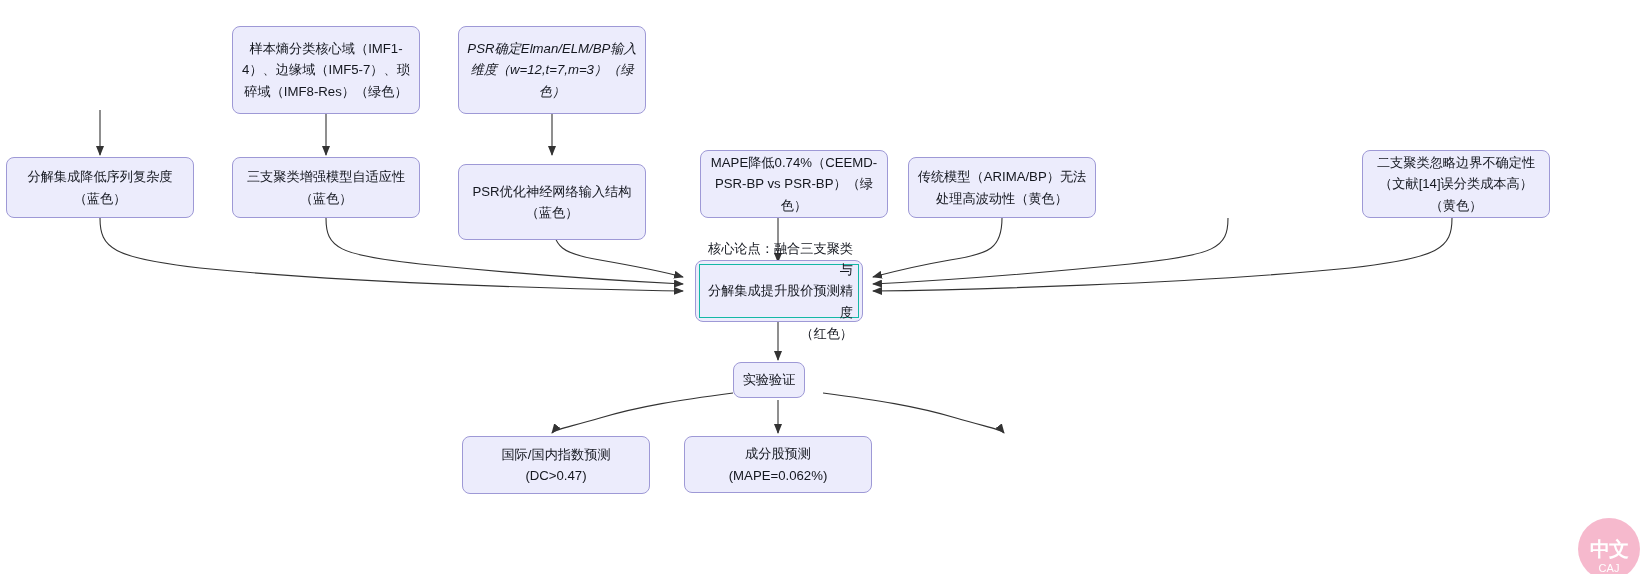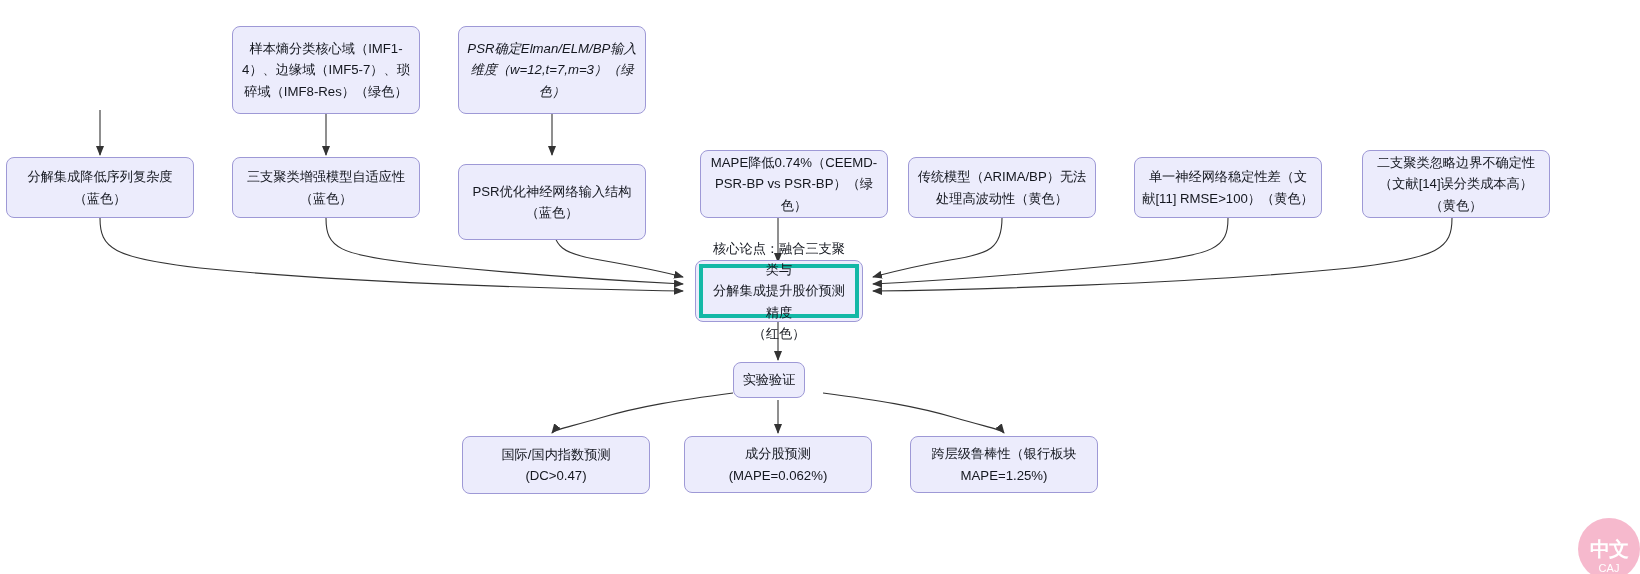--- a/index.html
+++ b/index.html
@@ -46,26 +46,26 @@
   }
   
   .node.double {
     border: 1px solid #9e99d6;
     padding: 3px;
     background: #ececfc;
   }
   .node.double .inner {
     width: 100%;
     height: 100%;
-    border: 4px solid #14b8a6;
+    border: 1px solid #14b8a6;
     background: #ececfc;
     display: flex;
     align-items: center;
     justify-content: center;
-    text-align: center;
+    text-align: right;
     padding: 2px 5px;
   }
   .watermark {
     position: absolute;
     width: 62px;
     height: 62px;
     border-radius: 50%;
     background: #f4a6c0;
     opacity: 0.78;
     display: flex;
@@ -154,24 +154,20 @@
     <span class="nlabel">MAPE降低0.74%（CEEMD-
 PSR-BP vs PSR-BP）（绿
 色）</span>
   </div>
 
   <div class="node" style="left:908px; top:157px; width:188px; height:61px;">
     <span class="nlabel">传统模型（ARIMA/BP）无法
 处理高波动性（黄色）</span>
   </div>
 
-  <div class="node" style="left:1134px; top:157px; width:188px; height:61px;">
-    <span class="nlabel">单一神经网络稳定性差（文
-献[11] RMSE&gt;100）（黄色）</span>
-  </div>
 
   <div class="node" style="left:1362px; top:150px; width:188px; height:68px;">
     <span class="nlabel">二支聚类忽略边界不确定性
 （文献[14]误分类成本高）
 （黄色）</span>
   </div>
 
   <div class="node double" style="left:695px; top:260px; width:168px; height:62px;">
     <div class="inner">
       <span class="nlabel">核心论点：融合三支聚类与
@@ -187,23 +183,19 @@
   <div class="node" style="left:462px; top:436px; width:188px; height:58px;">
     <span class="nlabel">国际/国内指数预测
 (DC&gt;0.47)</span>
   </div>
 
   <div class="node" style="left:684px; top:436px; width:188px; height:57px;">
     <span class="nlabel">成分股预测
 (MAPE=0.062%)</span>
   </div>
 
-  <div class="node" style="left:910px; top:436px; width:188px; height:57px;">
-    <span class="nlabel">跨层级鲁棒性（银行板块
-MAPE=1.25%)</span>
-  </div>
 
   <div class="watermark" style="left:1578px; top:518px;">
     <span>中文</span>
     <span class="wm-sub">CAJ</span>
   </div>
 
 </div>
 
 </body></html>

